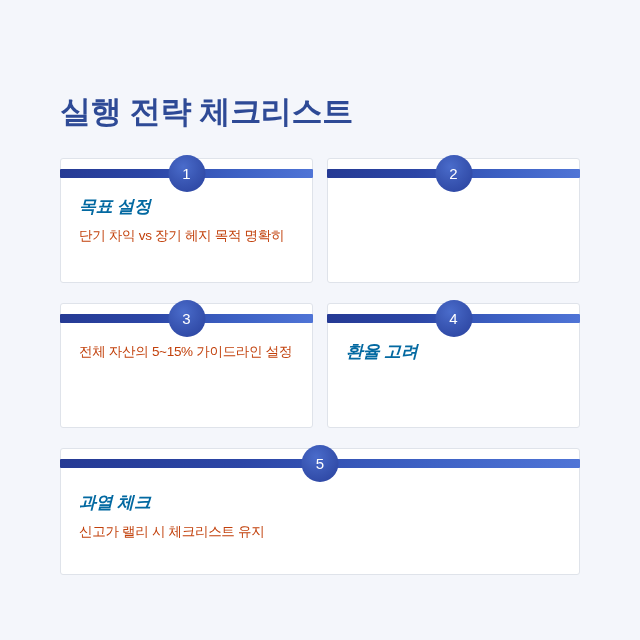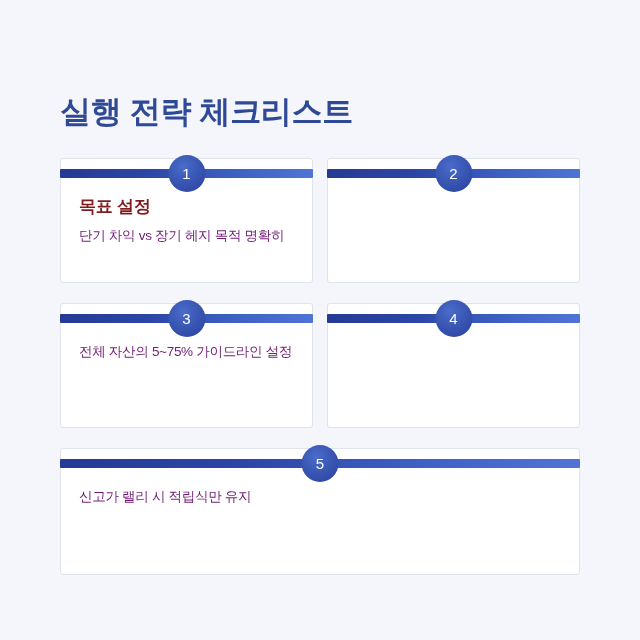--- a/index.html
+++ b/index.html
@@ -77,28 +77,29 @@
     font-weight: normal;
     display: flex;
     align-items: center;
     justify-content: center;
     z-index: 3;
     line-height: 1;
   }
   .card-title {
     font-size: 17px;
     font-weight: bold;
-    color: #7f1d1d;
+    color: #0369a1;
     margin: 0 0 9px 0;
     line-height: 1.2;
     letter-spacing: -0.2px;
+    font-style: italic;
   }
   .card-desc {
     font-size: 13.5px;
-    color: #701a75;
+    color: #c2410c;
     margin: 0;
     line-height: 1.45;
     letter-spacing: -0.3px;
   }
   .card.wide .card-title { margin-top: 6px; }
 </style>
 </head>
 <body>
 
 <div class="page">
@@ -115,28 +116,30 @@
     </div>
 
     <div class="card">
       <div class="card-bar"></div>
       <div class="card-badge">2</div>
     </div>
 
     <div class="card">
       <div class="card-bar"></div>
       <div class="card-badge">3</div>
-      <p class="card-desc">전체 자산의 5~75% 가이드라인 설정</p>
+      <p class="card-desc">전체 자산의 5~15% 가이드라인 설정</p>
     </div>
 
     <div class="card">
       <div class="card-bar"></div>
       <div class="card-badge">4</div>
+      <p class="card-title">환율 고려</p>
     </div>
 
     <div class="card wide">
       <div class="card-bar"></div>
       <div class="card-badge">5</div>
-      <p class="card-desc">신고가 랠리 시 적립식만 유지</p>
+      <p class="card-title">과열 체크</p>
+      <p class="card-desc">신고가 랠리 시 체크리스트 유지</p>
     </div>
 
   </div>
 </div>
 
 </body></html>

